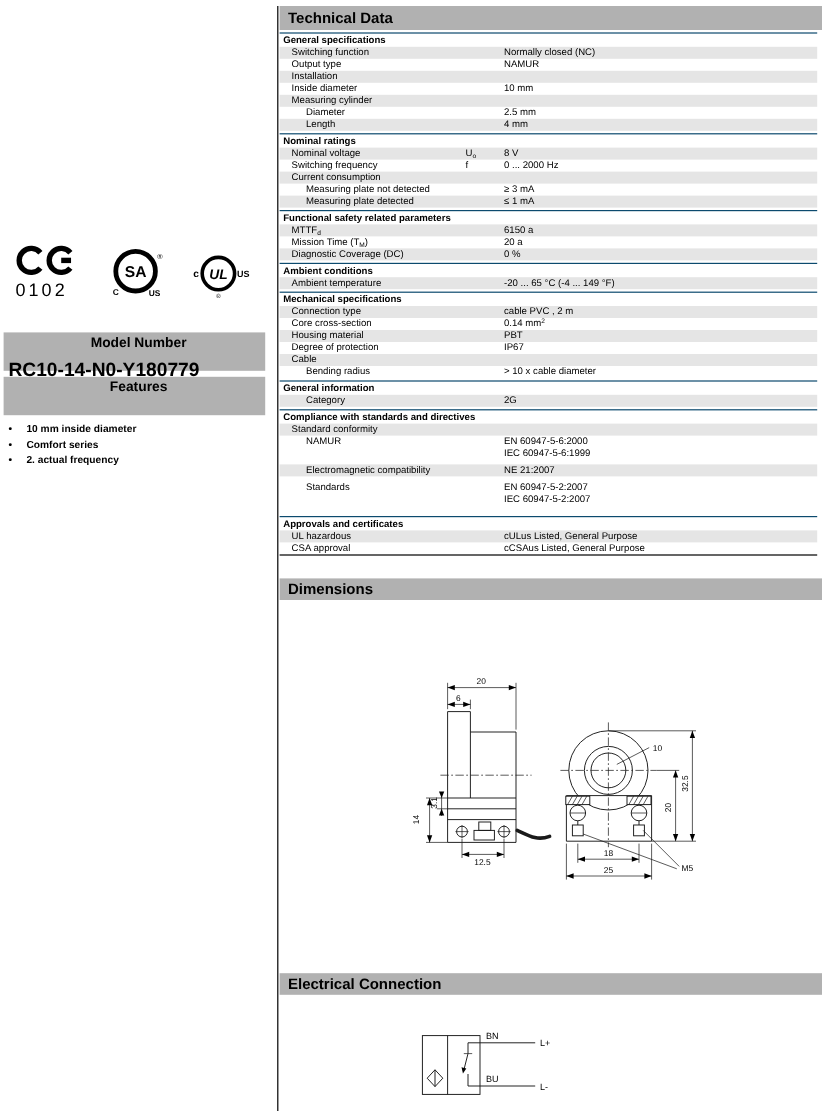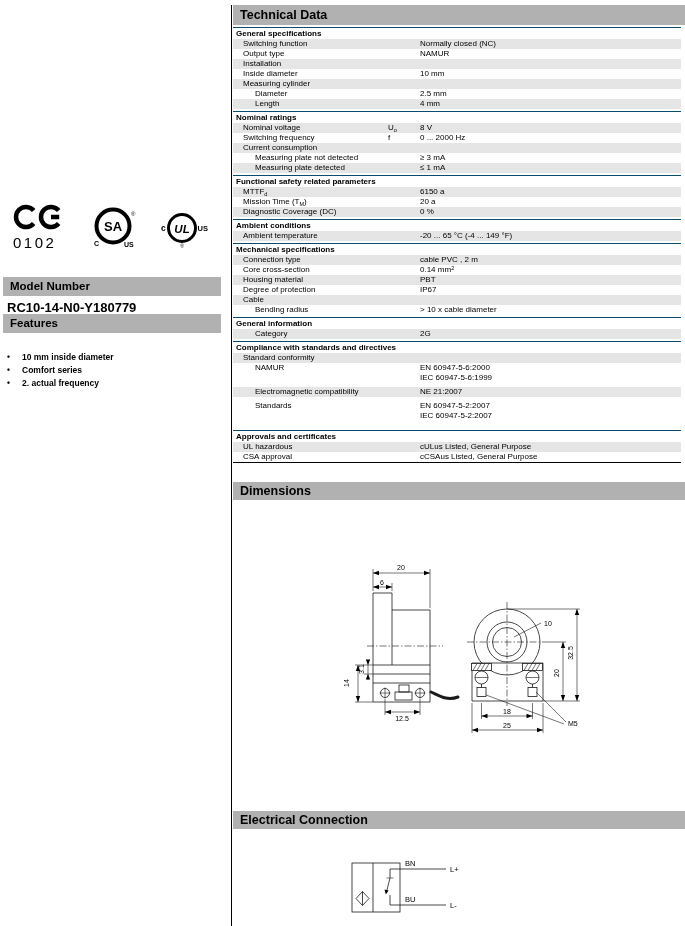--- a/index.html
+++ b/index.html
@@ -6,27 +6,27 @@
   .page{position:relative;width:685px;height:926px;background:#fff;overflow:hidden;
         font-family:"Liberation Sans",sans-serif;color:#000;}
   .vline{position:absolute;left:231px;top:5px;width:1px;height:921px;background:#000;}
 
   
   .bar{position:absolute;background:#b1b1b1;font-weight:bold;}
   .bar-right{left:233px;width:492px;height:18px;line-height:18px;font-size:12.5px;padding-left:7px;box-sizing:border-box;}
   .bar-td{top:5px;height:20px;line-height:20px;}
   .bar-dim{top:482px;}
   .bar-elec{top:811px;}
-  .bar-left{left:3px;width:218px;height:19px;line-height:19px;font-size:11.5px;padding-left:7px;box-sizing:border-box;}
+  .bar-left{left:3px;width:218px;height:32px;line-height:19px;font-size:11.5px;padding-left:7px;box-sizing:border-box;text-align:center;}
   .bar-mn{top:277px;}
   .bar-ft{top:314px;}
 
   
   .ce-num{position:absolute;left:13px;top:234px;font-size:15px;letter-spacing:2.5px;}
-  .mn-value{position:absolute;left:7px;top:300px;font-size:13px;font-weight:bold;}
+  .mn-value{position:absolute;left:7px;top:300px;font-size:16px;font-weight:bold;}
   .features{position:absolute;left:7px;top:351px;margin:0;padding:0;list-style:none;}
   .features li{display:flex;font-size:8.5px;font-weight:bold;line-height:13px;}
   .features .dot{width:15px;font-size:8.5px;}
 
   
   .t-table{position:absolute;left:233px;top:27px;width:448px;font-size:8px;border-bottom:1px solid #000;}
   .sec-head{border-top:1px solid #0c4a6e;font-weight:bold;height:11px;line-height:11px;margin-top:2px;padding-left:3px;}
   .t-table .sec-head:first-child{margin-top:0;}
   .sec-head.gap-before{margin-top:9px;}
   .row{position:relative;height:10px;line-height:10px;}

